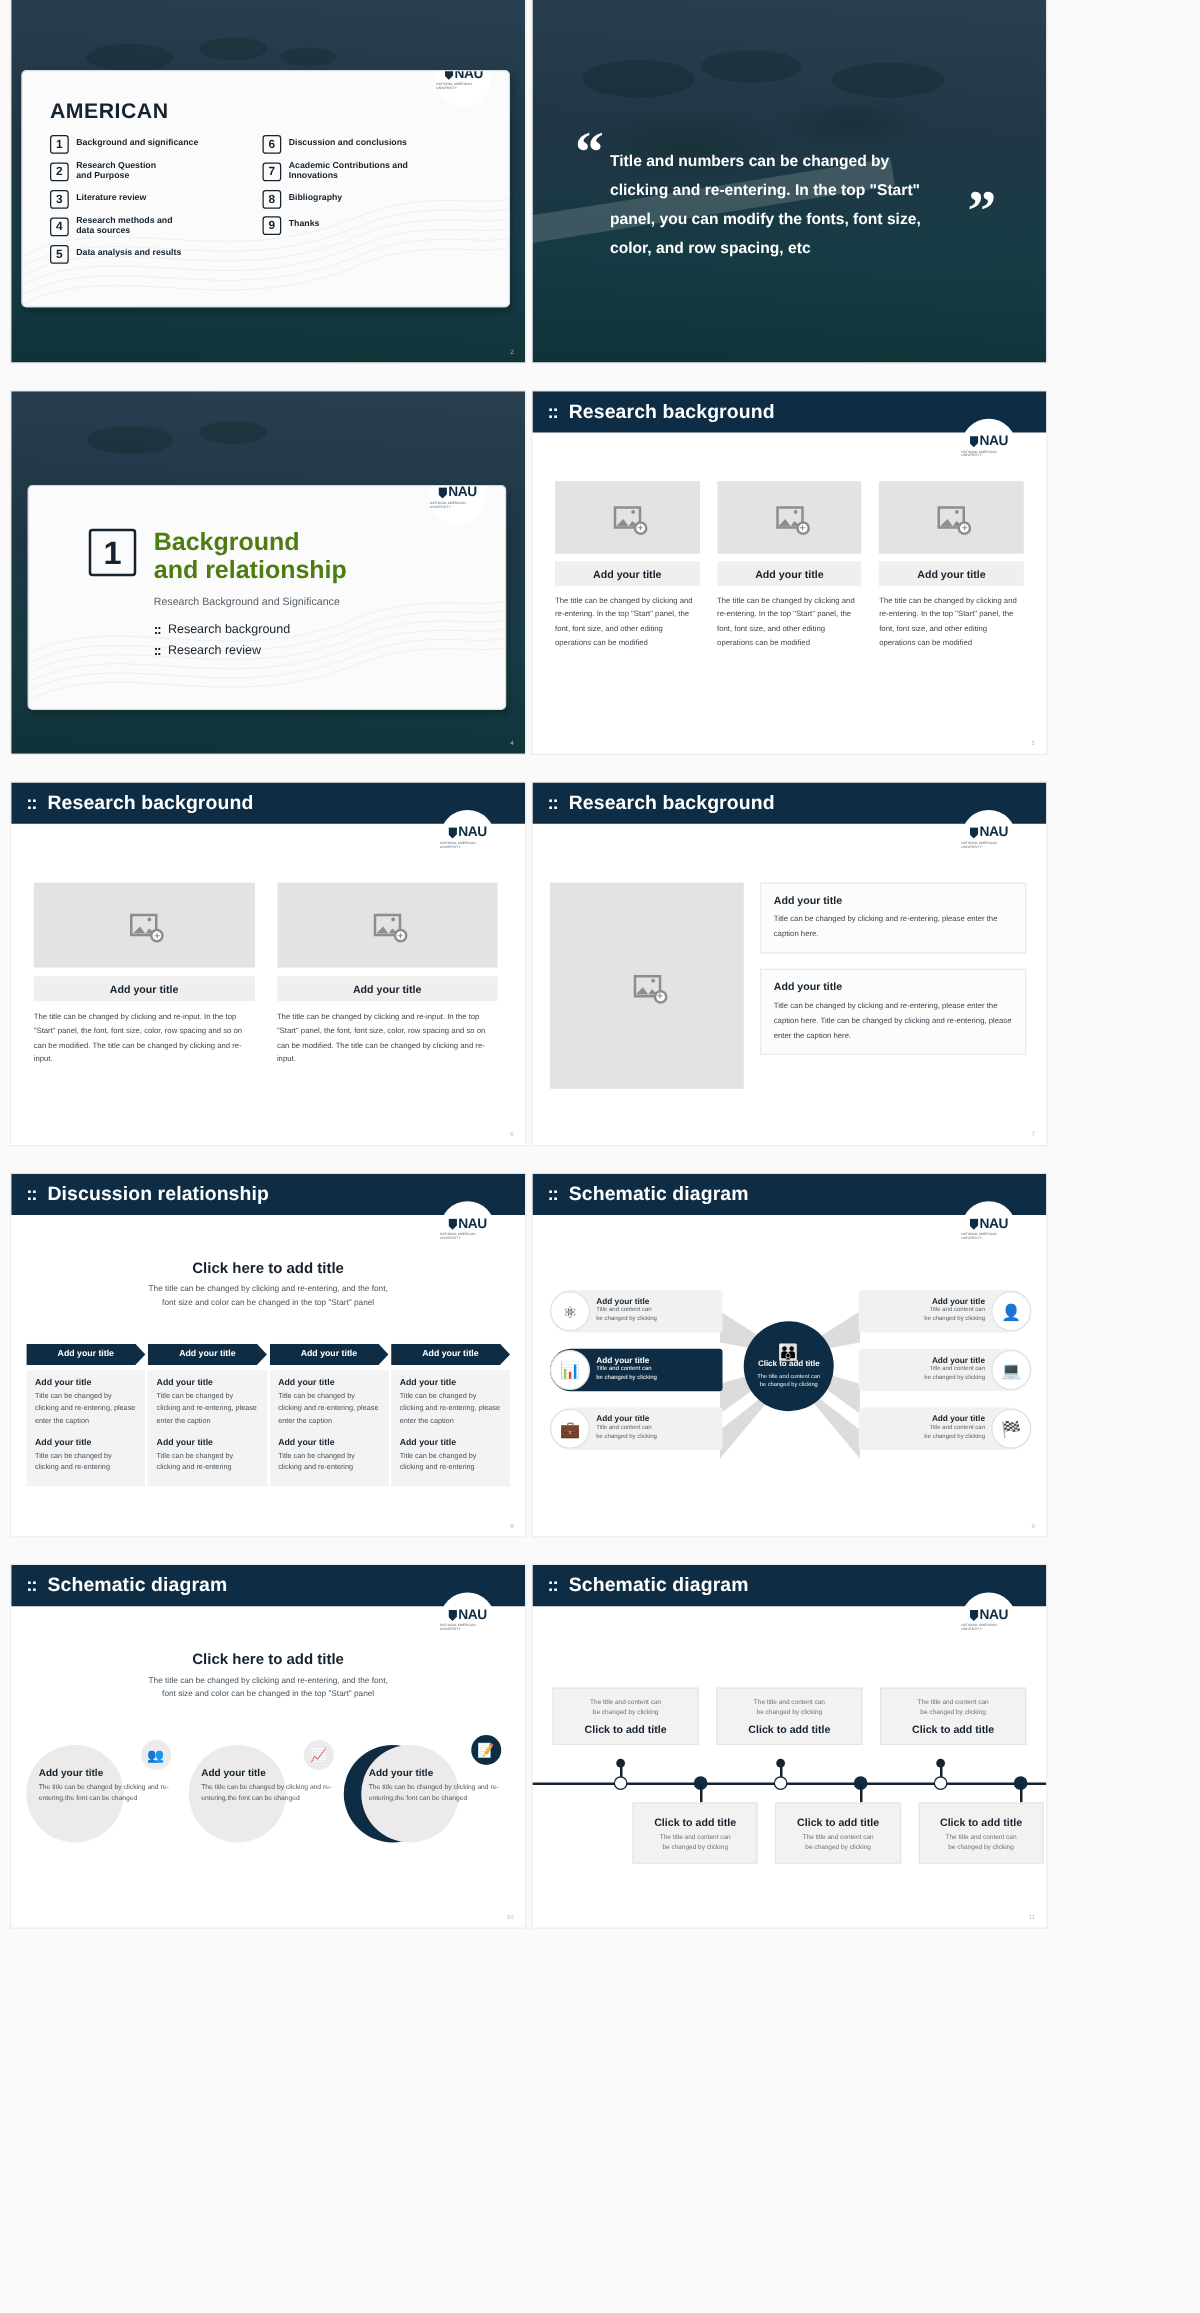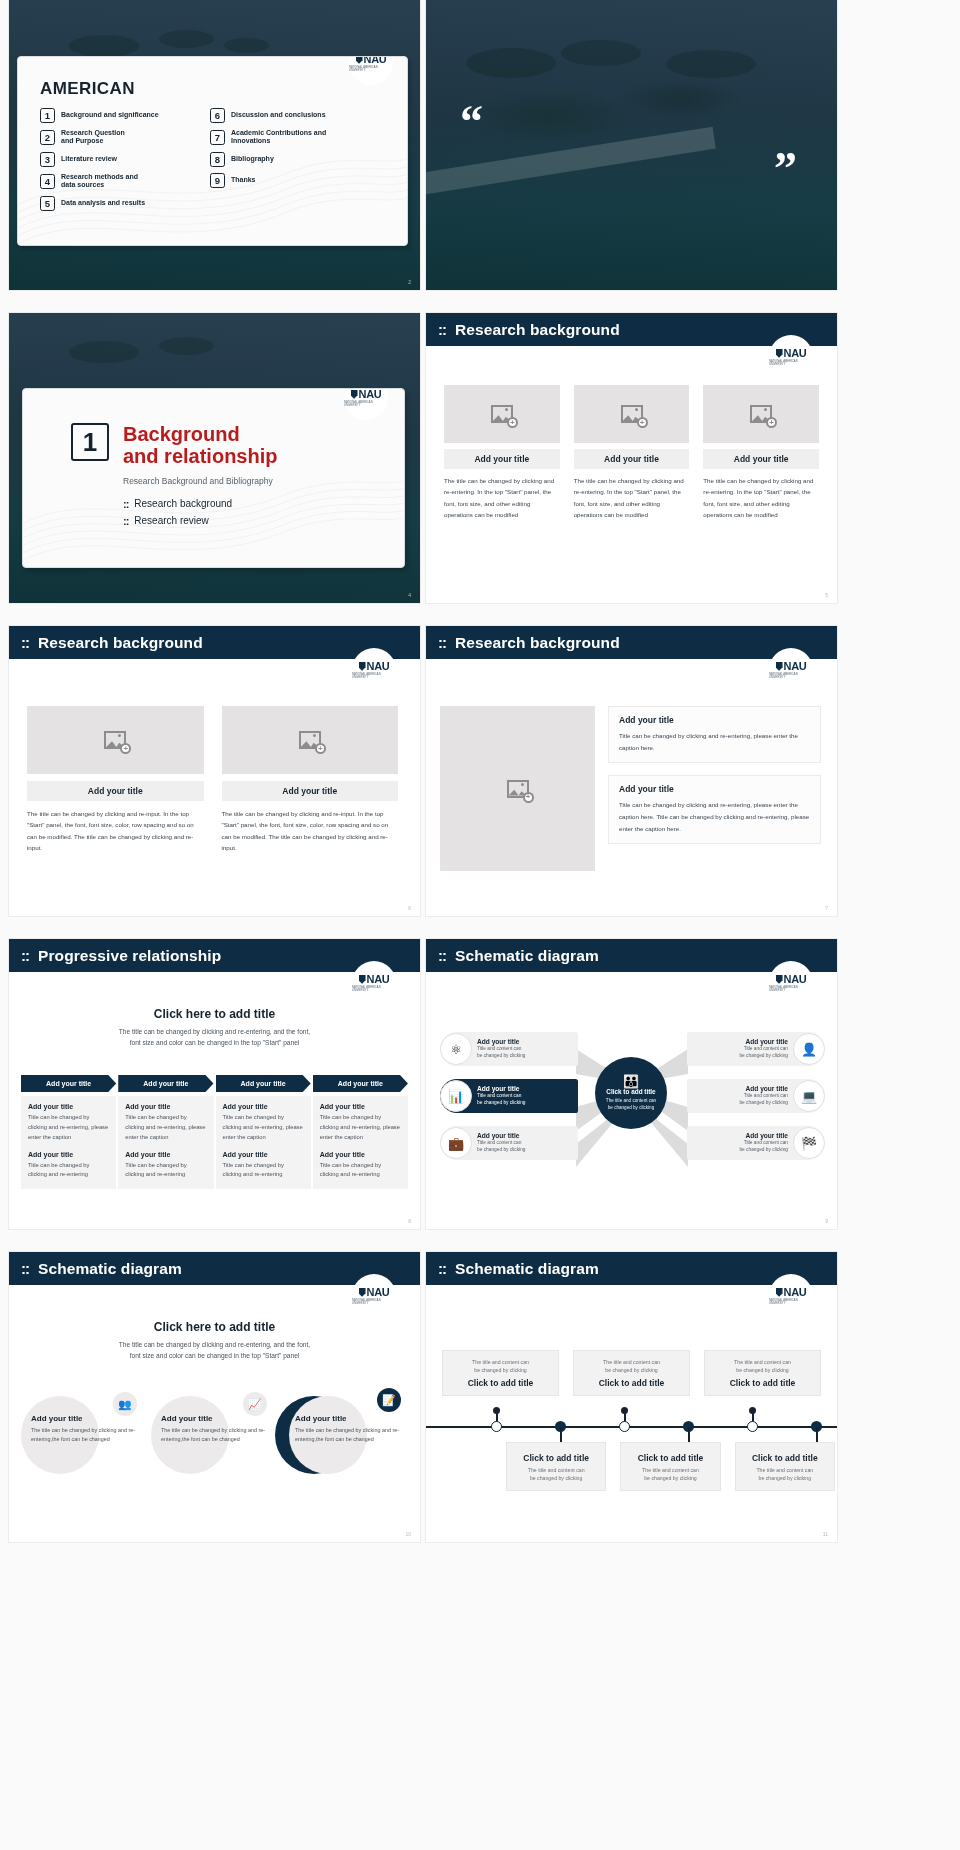--- a/index.html
+++ b/index.html
@@ -75,21 +75,21 @@
   .quote-mark { font-family:"Liberation Serif", serif; font-size:46px; font-weight:700;
                 color:#ffffff; line-height:.6; }
   .quote-text { color:#ffffff; font-size:12.5px; font-weight:700; line-height:1.85; }
 
   
   .big-num {
     width:38px; height:38px; border:2.2px solid #16232e; border-radius:3px;
     display:flex; align-items:center; justify-content:center; font-size:26px; font-weight:700;
     flex:none;
   }
-  .div-title { font-size:20px; font-weight:700; line-height:1.12; color:#b91c1c; }
+  .div-title { font-size:20px; font-weight:700; line-height:1.12; color:#4d7c0f; }
   .div-sub { font-size:8.5px; color:#555f68; margin-top:8px; }
   .div-bullet { font-size:10px; color:#16232e; display:flex; gap:6px; align-items:center; margin-top:5px;}
   .bdots { color:#16232e; font-weight:700; letter-spacing:-1px; font-size:11px;}
 
   
   .imgbox { background:#e4e2e2; display:flex; align-items:center; justify-content:center; }
   .ph-icon { position:relative; width:22px; height:18px; }
   .ph-icon .frame { position:absolute; inset:0; border:2px solid #8d8d8d; }
   .ph-icon .hill { position:absolute; left:2px; right:2px; bottom:2px; height:8px;
      background:#8d8d8d; clip-path:polygon(0 100%,32% 28%,56% 100%, 72% 48%, 100% 100%); }
@@ -253,20 +253,21 @@
 
     <div class="slide">
       <div class="photo-bg">
         <div class="tree" style="left:40px;top:48px;width:90px;height:30px;"></div>
         <div class="tree" style="left:135px;top:40px;width:80px;height:26px;"></div>
         <div class="tree" style="left:240px;top:50px;width:90px;height:28px;"></div>
         <div style="position:absolute;left:-10px;top:150px;width:300px;height:22px;
                     background:rgba(225,230,230,.20);transform:rotate(-9deg);"></div>
       </div>
       <div style="position:absolute;left:34px;top:108px;" class="quote-mark">“</div>
+      <div class="quote-text" style="position:absolute;left:62px;top:118px;width:268px;">Title and numbers can be changed by clicking and re-entering. In the top "Start" panel, you can modify the fonts, font size, color, and row spacing, etc</div>
       <div style="position:absolute;right:40px;top:155px;" class="quote-mark">”</div>
     </div>
 
     <div class="edge edge-small"></div>
   </div>
 
   <div class="gutter-h"></div>
 
   <div class="row">
     <div class="edge"></div>
@@ -292,21 +293,21 @@
               <span class="shield"></span>
               <span>NAU</span>
             </div>
           <div class="lg-sub">NATIONAL AMERICAN UNIVERSITY</div>
         </div>
         <div style="position:relative;z-index:2;display:flex;gap:14px;padding:34px 0 0 48px;">
           <div class="big-num">1</div>
           <div>
             <div class="div-title">Background</div>
             <div class="div-title">and relationship</div>
-            <div class="div-sub">Research Background and Bibliography</div>
+            <div class="div-sub">Research Background and Significance</div>
             <div class="div-bullet" style="margin-top:12px;">
               <span class="bdots">::</span>
               <span>Research background</span>
             </div>
             <div class="div-bullet">
               <span class="bdots">::</span>
               <span>Research review</span>
             </div>
           </div>
         </div>
@@ -458,21 +459,21 @@
   </div>
 
   <div class="gutter-h"></div>
 
   <div class="row">
     <div class="edge"></div>
 
     <div class="slide">
       <div class="hdr">
         <span class="dots">::</span>
-        <span class="ttl">Progressive relationship</span>
+        <span class="ttl">Discussion relationship</span>
       </div>
       <div class="logo-badge">
         <div class="lg-main">
             <span class="shield"></span>
             <span>NAU</span>
           </div>
         <div class="lg-sub">NATIONAL AMERICAN UNIVERSITY</div>
       </div>
       <div style="position:absolute;left:30px;right:30px;top:68px;">
         <div class="ctr-title">Click here to add title</div>

